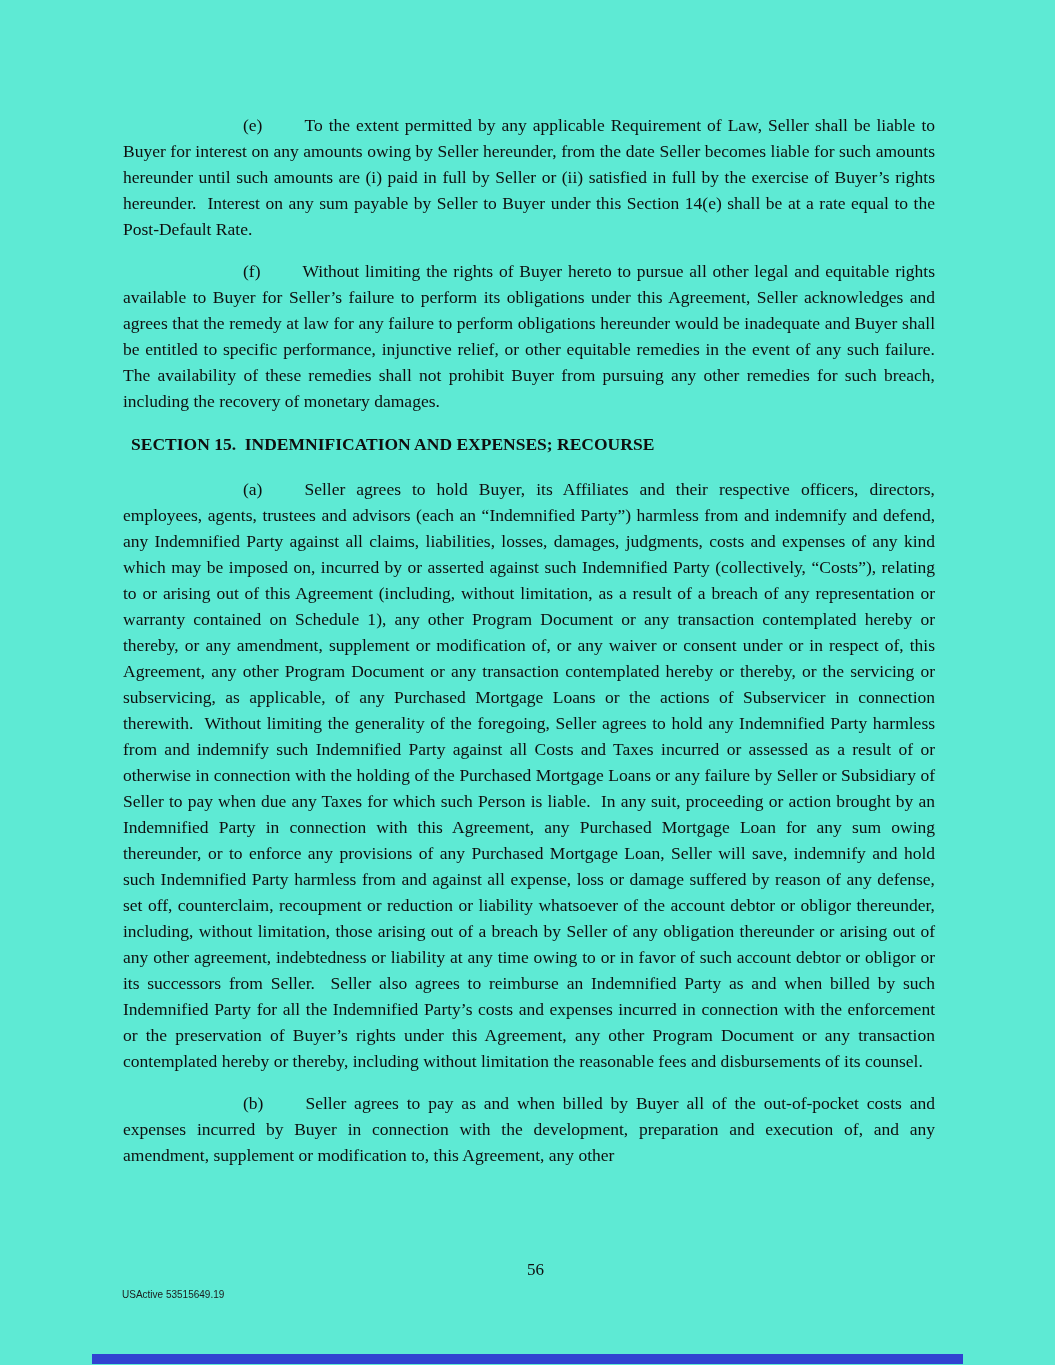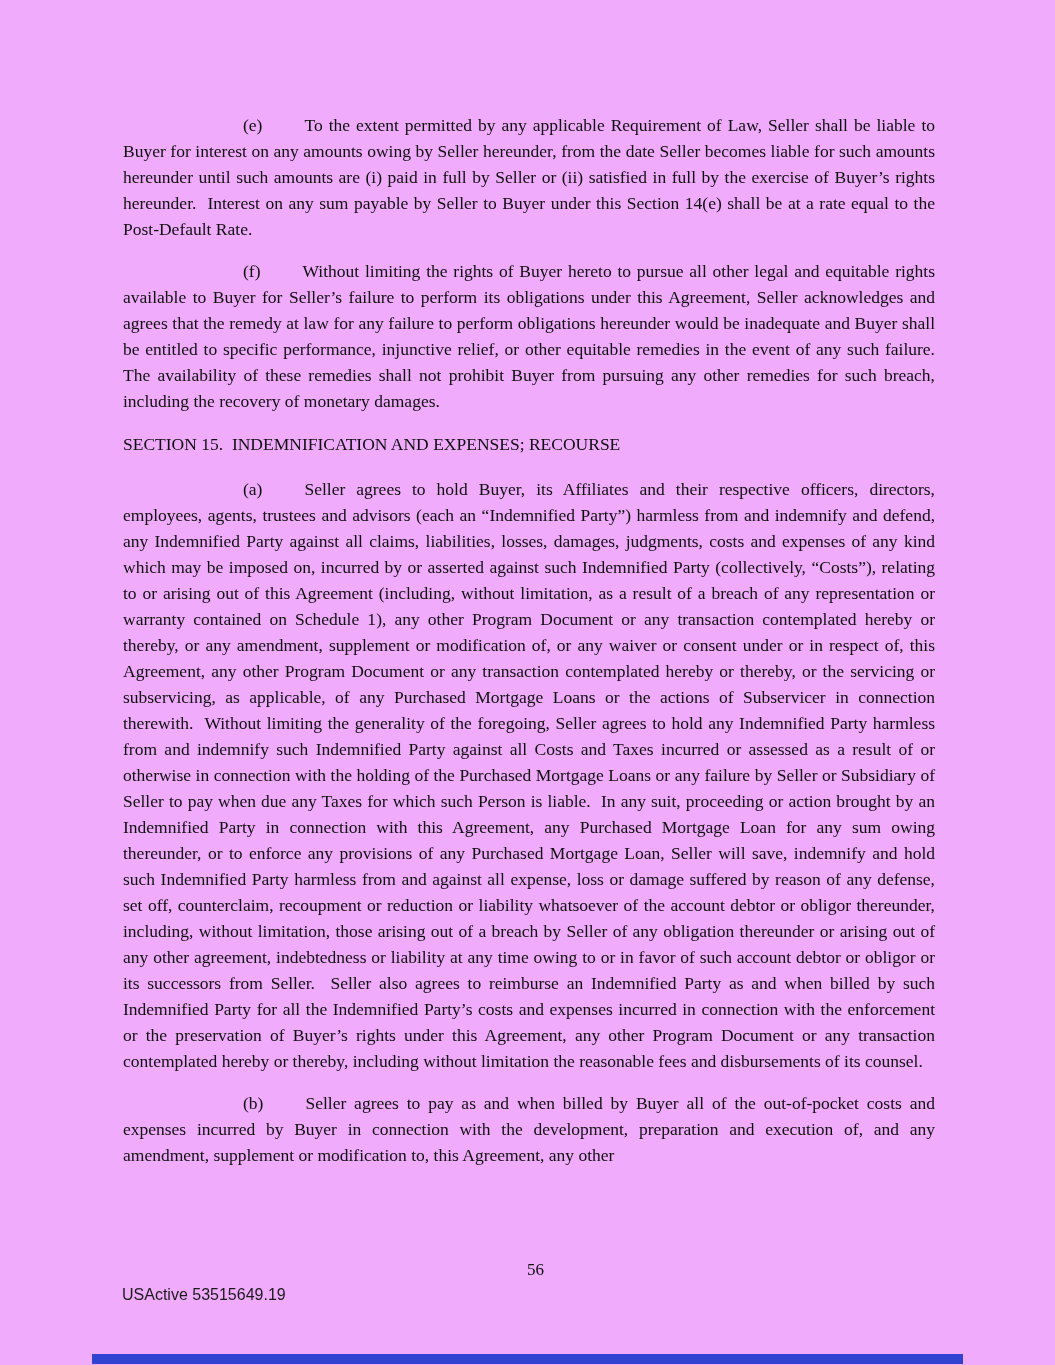--- a/index.html
+++ b/index.html
@@ -30,57 +30,57 @@
     text-indent: 120px;
     white-space: pre-wrap;
   }
   .plabel { display: inline; }
   .tab {
     display: inline-block;
     width: 42px;
   }
   .u { }
   .section-heading {
-    margin: 17px 0 19px 0;
+    margin: 17px 0 19px 8px;
     font-size: 17.5px;
     line-height: 26px;
-    font-weight: normal;
+    font-weight: bold;
     white-space: pre-wrap;
     text-align: left;
   }
   .page-number {
     position: absolute;
     top: 1259px;
     left: 8px;
     width: 100%;
     text-align: center;
     font-size: 17px;
     line-height: 22px;
   }
   .doc-id {
     position: absolute;
     top: 1286px;
     left: 122px;
     font-family: "Liberation Sans", sans-serif;
-    font-size: 16px;
+    font-size: 10px;
     line-height: 17px;
     color: #1b1b1b;
   }
   .accent-bar {
     position: absolute;
     left: 92px;
     top: 1354px;
     width: 871px;
     height: 10px;
   }
 </style>
 </head>
 <body>
 
-<div class="page" style="background: #f0abfc; color: rgb(15, 15, 15);">
+<div class="page" style="background: #5eead4; color: rgb(15, 15, 15);">
   <div class="content" id="doc-blocks">
       <p class="para"><span class="plabel">(e)</span><span class="tab"></span><span class="">To the extent permitted by any applicable Requirement of Law, Seller shall be liable to Buyer for interest on any amounts owing by Seller hereunder, from the date Seller becomes liable for such amounts hereunder until such amounts are (i) paid in full by Seller or (ii) satisfied in full by the exercise of Buyer’s rights hereunder.  Interest on any sum payable by Seller to Buyer under this Section 14(e) shall be at a rate equal to the Post-Default Rate.</span></p>
       <p class="para"><span class="plabel">(f)</span><span class="tab"></span><span class="">Without limiting the rights of Buyer hereto to pursue all other legal and equitable rights available to Buyer for Seller’s failure to perform its obligations under this Agreement, Seller acknowledges and agrees that the remedy at law for any failure to perform obligations hereunder would be inadequate and Buyer shall be entitled to specific performance, injunctive relief, or other equitable remedies in the event of any such failure. The availability of these remedies shall not prohibit Buyer from pursuing any other remedies for such breach, including the recovery of monetary damages.</span></p>
       <h2 class="section-heading">SECTION 15.  INDEMNIFICATION AND EXPENSES; RECOURSE</h2>
       <p class="para"><span class="plabel">(a)</span><span class="tab"></span><span class="">Seller agrees to hold Buyer, its Affiliates and their respective officers, directors, employees, agents, trustees and advisors (each an “</span><span class="u">Indemnified Party</span><span class="">”) harmless from and indemnify and defend, any Indemnified Party against all claims, liabilities, losses, damages, judgments, costs and expenses of any kind which may be imposed on, incurred by or asserted against such Indemnified Party (collectively, “</span><span class="u">Costs</span><span class="">”), relating to or arising out of this Agreement (including, without limitation, as a result of a breach of any representation or warranty contained on </span><span class="u">Schedule 1</span><span class="">), any other Program Document or any transaction contemplated hereby or thereby, or any amendment, supplement or modification of, or any waiver or consent under or in respect of, this Agreement, any other Program Document or any transaction contemplated hereby or thereby, or the servicing or subservicing, as applicable, of any Purchased Mortgage Loans or the actions of Subservicer in connection therewith.  Without limiting the generality of the foregoing, Seller agrees to hold any Indemnified Party harmless from and indemnify such Indemnified Party against all Costs and Taxes incurred or assessed as a result of or otherwise in connection with the holding of the Purchased Mortgage Loans or any failure by Seller or Subsidiary of Seller to pay when due any Taxes for which such Person is liable.  In any suit, proceeding or action brought by an Indemnified Party in connection with this Agreement, any Purchased Mortgage Loan for any sum owing thereunder, or to enforce any provisions of any Purchased Mortgage Loan, Seller will save, indemnify and hold such Indemnified Party harmless from and against all expense, loss or damage suffered by reason of any defense, set off, counterclaim, recoupment or reduction or liability whatsoever of the account debtor or obligor thereunder, including, without limitation, those arising out of a breach by Seller of any obligation thereunder or arising out of any other agreement, indebtedness or liability at any time owing to or in favor of such account debtor or obligor or its successors from Seller.  Seller also agrees to reimburse an Indemnified Party as and when billed by such Indemnified Party for all the Indemnified Party’s costs and expenses incurred in connection with the enforcement or the preservation of Buyer’s rights under this Agreement, any other Program Document or any transaction contemplated hereby or thereby, including without limitation the reasonable fees and disbursements of its counsel.</span></p>
       <p class="para"><span class="plabel">(b)</span><span class="tab"></span><span class="">Seller agrees to pay as and when billed by Buyer all of the out-of-pocket costs and expenses incurred by Buyer in connection with the development, preparation and execution of, and any amendment, supplement or modification to, this Agreement, any other</span></p>
     </div>
   <div class="page-number">56</div>
   <div class="doc-id">USActive 53515649.19</div>
   <div class="accent-bar" style="background: rgb(49, 67, 209);"></div>

